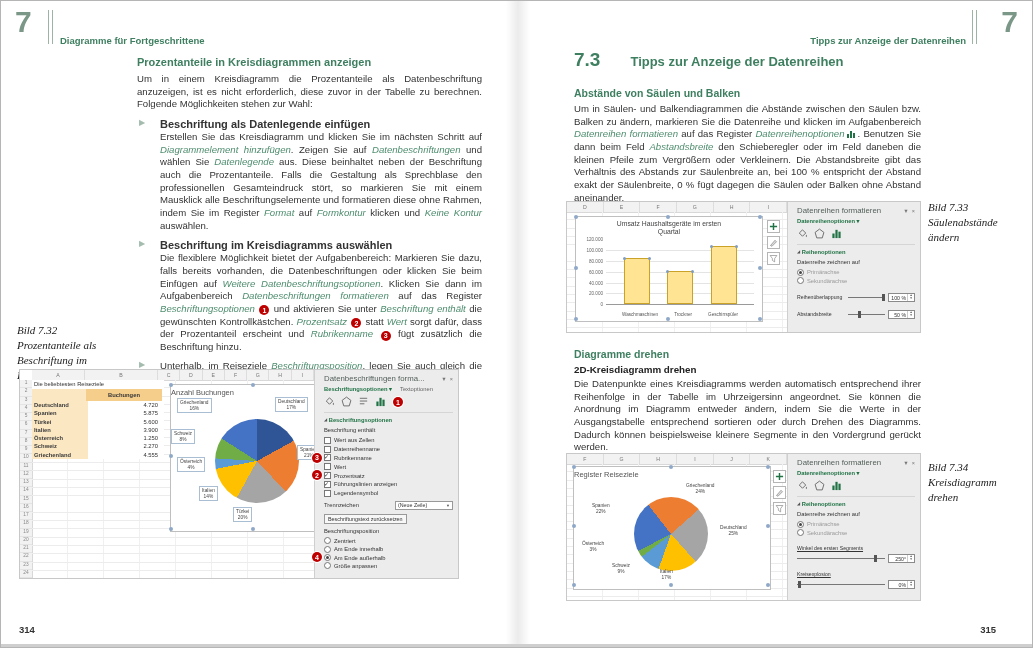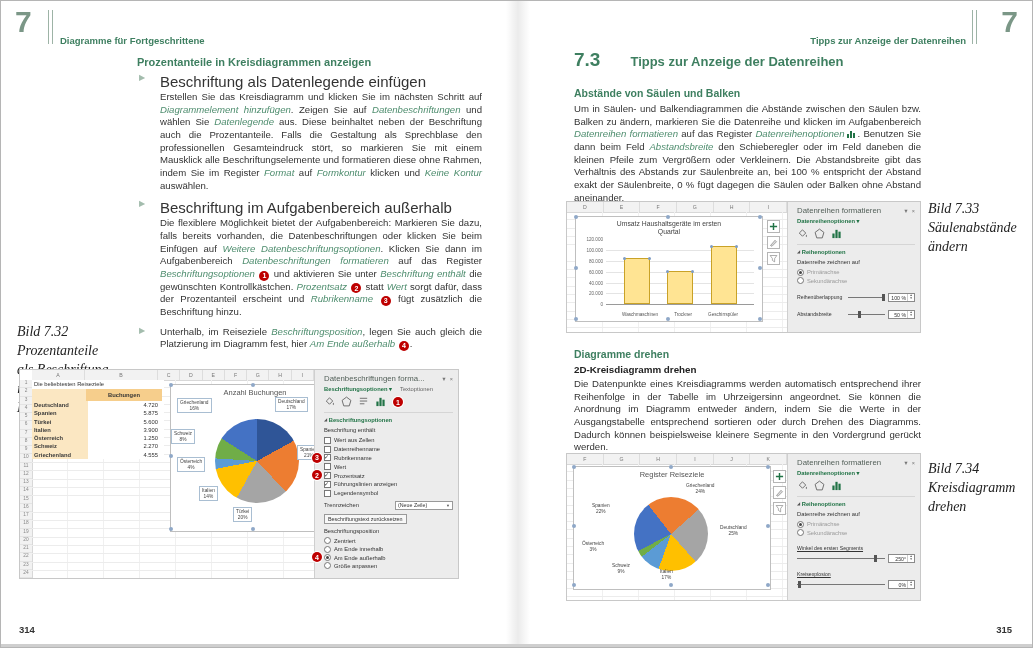--- a/index.html
+++ b/index.html
@@ -10,44 +10,44 @@
   .bottom-edge{position:absolute;left:0;right:0;bottom:0;height:3px;background:#cfcfcf;}
 
   
   .chnum{position:absolute;font-size:30px;font-weight:bold;color:#7b9787;}
   .chnum.l{left:14px;top:4px;} .chnum.r{right:14px;top:4px;}
   .dbl{position:absolute;top:9px;width:3px;height:34px;border-left:1px solid #9db3a6;border-right:1px solid #9db3a6;}
   .dbl.l{left:47px;} .dbl.r{right:55px;}
   .runhead{position:absolute;top:34px;font-size:9.5px;font-weight:bold;color:#3e7f60;}
   .runhead.l{left:59px;} .runhead.r{right:66px;}
   .pgnum{position:absolute;bottom:12px;font-size:9.5px;font-weight:bold;color:#333;}
-  .pgnum.l{left:18px;} .pgnum.r{right:20px;text-align:right;}
+  .pgnum.l{left:18px;} .pgnum.r{right:36px;text-align:right;}
 
   
   .leftcol{position:absolute;left:113px;top:55px;width:345px;margin-left:23px;}
   .rightcol{position:absolute;left:573px;top:48px;width:347px;}
   .rightcol2{position:absolute;left:573px;top:347px;width:347px;}
   h2{margin:0 0 5px 0;font-size:11px;font-weight:bold;color:#3e7f60;}
   h3{margin:0 0 4px 0;font-size:10.5px;font-weight:bold;color:#3e7f60;}
   h4{margin:0 0 3px 0;font-size:9.8px;font-weight:bold;color:#222;}
   .para{font-size:9.6px;line-height:1.32;text-align:justify;margin:0 0 7px 0;}
   .bullet{position:relative;padding-left:23px;margin:0 0 7px 0;}
   .bullet .arr{position:absolute;left:2px;top:0;font-size:8px;color:#a3bcad;}
-  .btitle{font-size:15px;font-weight:normal;margin-bottom:1px;}
+  .btitle{font-size:11px;font-weight:bold;margin-bottom:1px;}
   .ri{font-style:italic;color:#4e8d6e;}
   .badge{display:inline-flex;width:10px;height:10px;border-radius:50%;background:#be0000;color:#fff;
     font-size:7px;font-weight:bold;align-items:center;justify-content:center;vertical-align:-1px;
     box-shadow:0 0 0 1px #fff;margin:0 1px;}
   .mini-bars{display:inline-block;width:9px;height:7px;position:relative;margin:0 2px;vertical-align:-1px;}
   .mini-bars i{position:absolute;bottom:0;width:2px;background:#217346;}
   .mini-bars i:nth-child(1){left:0;height:4px;}
   .mini-bars i:nth-child(2){left:3px;height:7px;}
   .mini-bars i:nth-child(3){left:6px;height:5px;}
 
-  .caption{position:absolute;font-family:"Liberation Serif",serif;font-style:italic;font-size:14px;
+  .caption{position:absolute;font-family:"Liberation Serif",serif;font-style:italic;font-size:11px;
     line-height:1.35;color:#222;}
   .cap32{left:16px;top:322px;width:92px;}
   .cap33{left:927px;top:199px;width:98px;}
   .cap34{left:927px;top:459px;width:98px;}
 
   .secrow{display:flex;align-items:baseline;gap:30px;margin-bottom:16px;}
   .secnum{font-size:19px;font-weight:bold;color:#3e7f60;}
   .sectitle{font-size:13px;font-weight:bold;color:#3e7f60;}
 
   
@@ -84,21 +84,21 @@
   .xtable .hdr .c2{width:76px;background:#f6ce8c;font-weight:bold;text-align:center;line-height:12px;}
   .trow{display:flex;height:8.3px;line-height:8.3px;}
   .trow .nm{width:54px;background:#fbe7c2;padding-left:2px;font-weight:bold;color:#3a3a3a;}
   .trow .vl{width:70px;text-align:right;padding-right:6px;background:#fff;}
 
   
   .chartbox{position:absolute;background:#fff;border:1px solid #bfbfbf;}
   .c32{left:150px;top:14px;width:168px;height:146px;}
   .c33{left:8px;top:14px;width:186px;height:104px;}
   .c34{left:6px;top:12px;width:196px;height:122px;}
-  .ctitle{position:absolute;top:3px;left:0;right:0;text-align:center;font-size:7.5px;color:#555;}
+  .ctitle{position:absolute;top:3px;left:0;right:0;text-align:left;font-size:7.5px;color:#555;}
   .ctitle2{position:absolute;top:3px;left:0;right:0;text-align:center;font-size:6.8px;color:#444;line-height:1.2;}
   .dots8{position:absolute;width:4px;height:4px;border-radius:50%;background:#8fa8c8;}
   .c32 .dots8{left:-2px;top:-2px;box-shadow:82px 0 #8fa8c8,164px 0 #8fa8c8,0 71px #8fa8c8,164px 71px #8fa8c8,0 144px #8fa8c8,82px 144px #8fa8c8,164px 144px #8fa8c8;}
   .c33 .dots8{left:-2px;top:-2px;box-shadow:92px 0 #8fa8c8,184px 0 #8fa8c8,0 51px #8fa8c8,184px 51px #8fa8c8,0 102px #8fa8c8,92px 102px #8fa8c8,184px 102px #8fa8c8;}
   .c34 .dots8{left:-2px;top:-2px;box-shadow:97px 0 #8fa8c8,194px 0 #8fa8c8,0 59px #8fa8c8,194px 59px #8fa8c8,0 118px #8fa8c8,97px 118px #8fa8c8,194px 118px #8fa8c8;}
 
   .pie{position:absolute;border-radius:50%;}
   .c32 .pie{left:44px;top:34px;width:84px;height:84px;}
   .c34 .pie{left:60px;top:30px;width:74px;height:74px;}
 
@@ -177,28 +177,29 @@
 
   <div class="chnum l">7</div>
   <div class="dbl l"></div>
   <div class="runhead l">Diagramme für Fortgeschrittene</div>
   <div class="runhead r">Tipps zur Anzeige der Datenreihen</div>
   <div class="dbl r"></div>
   <div class="chnum r">7</div>
 
   <div class="leftcol">
     <h2>Prozentanteile in Kreisdiagrammen anzeigen</h2>
+    <p class="para"><span>Um in einem Kreisdiagramm die Prozentanteile als Datenbeschriftung anzuzeigen, ist es nicht erforderlich, diese zuvor in der Tabelle zu berechnen. Folgende Möglichkeiten stehen zur Wahl:</span></p>
     <div class="bullet">
       <span class="arr">▶</span>
       <div class="btitle">Beschriftung als Datenlegende einfügen</div>
       <div class="para"><span>Erstellen Sie das Kreisdiagramm und klicken Sie im nächsten Schritt auf </span><span class="ri">Diagrammelement hinzufügen</span><span>. Zeigen Sie auf </span><span class="ri">Datenbeschriftungen</span><span> und wählen Sie </span><span class="ri">Datenlegende</span><span> aus. Diese beinhaltet neben der Beschriftung auch die Prozentanteile. Falls die Gestaltung als Sprechblase den professionellen Gesamteindruck stört, so markieren Sie mit einem Mausklick alle Beschriftungselemente und formatieren diese ohne Rahmen, indem Sie im Register </span><span class="ri">Format</span><span> auf </span><span class="ri">Formkontur</span><span> klicken und </span><span class="ri">Keine Kontur</span><span> auswählen.</span></div>
     </div>
     <div class="bullet">
       <span class="arr">▶</span>
-      <div class="btitle">Beschriftung im Aufgabenbereich außerhalb</div>
+      <div class="btitle">Beschriftung im Kreisdiagramms auswählen</div>
       <div class="para"><span>Die flexiblere Möglichkeit bietet der Aufgabenbereich: Markieren Sie dazu, falls bereits vorhanden, die Datenbeschriftungen oder klicken Sie beim Einfügen auf </span><span class="ri">Weitere Datenbeschriftungsoptionen</span><span>. Klicken Sie dann im Aufgabenbereich </span><span class="ri">Datenbeschriftungen formatieren</span><span> auf das Register </span><span class="ri">Beschriftungsoptionen</span><span> </span><span class="badge">1</span><span> und aktivieren Sie unter </span><span class="ri">Beschriftung enthält</span><span> die gewünschten Kontrollkästchen. </span><span class="ri">Prozentsatz</span><span> </span><span class="badge">2</span><span> statt </span><span class="ri">Wert</span><span> sorgt dafür, dass der Prozentanteil erscheint und </span><span class="ri">Rubrikenname</span><span> </span><span class="badge">3</span><span> fügt zusätzlich die Beschriftung hinzu.</span></div>
     </div>
     <div class="bullet">
       <span class="arr">▶</span>
       <div class="para"><span>Unterhalb, im Reiseziele </span><span class="ri">Beschriftungsposition</span><span>, legen Sie auch gleich die Platzierung im Diagramm fest, hier </span><span class="ri">Am Ende außerhalb</span><span> </span><span class="badge">4</span><span>.</span></div>
     </div>
   </div>
   <div class="caption cap32">Bild 7.32 Prozentanteile als Beschriftung im Kreisdiagramm</div>
 
   <div class="fig" id="f32">

